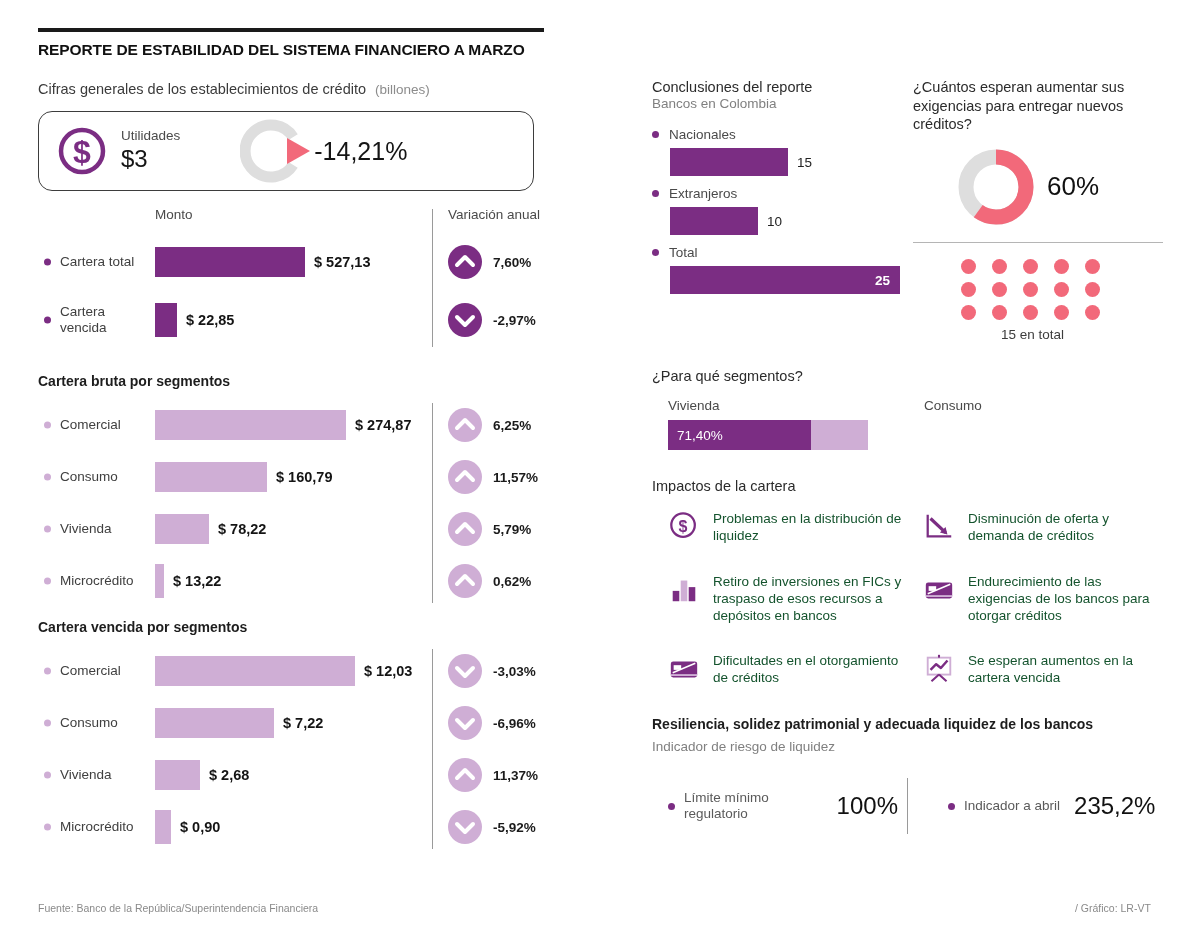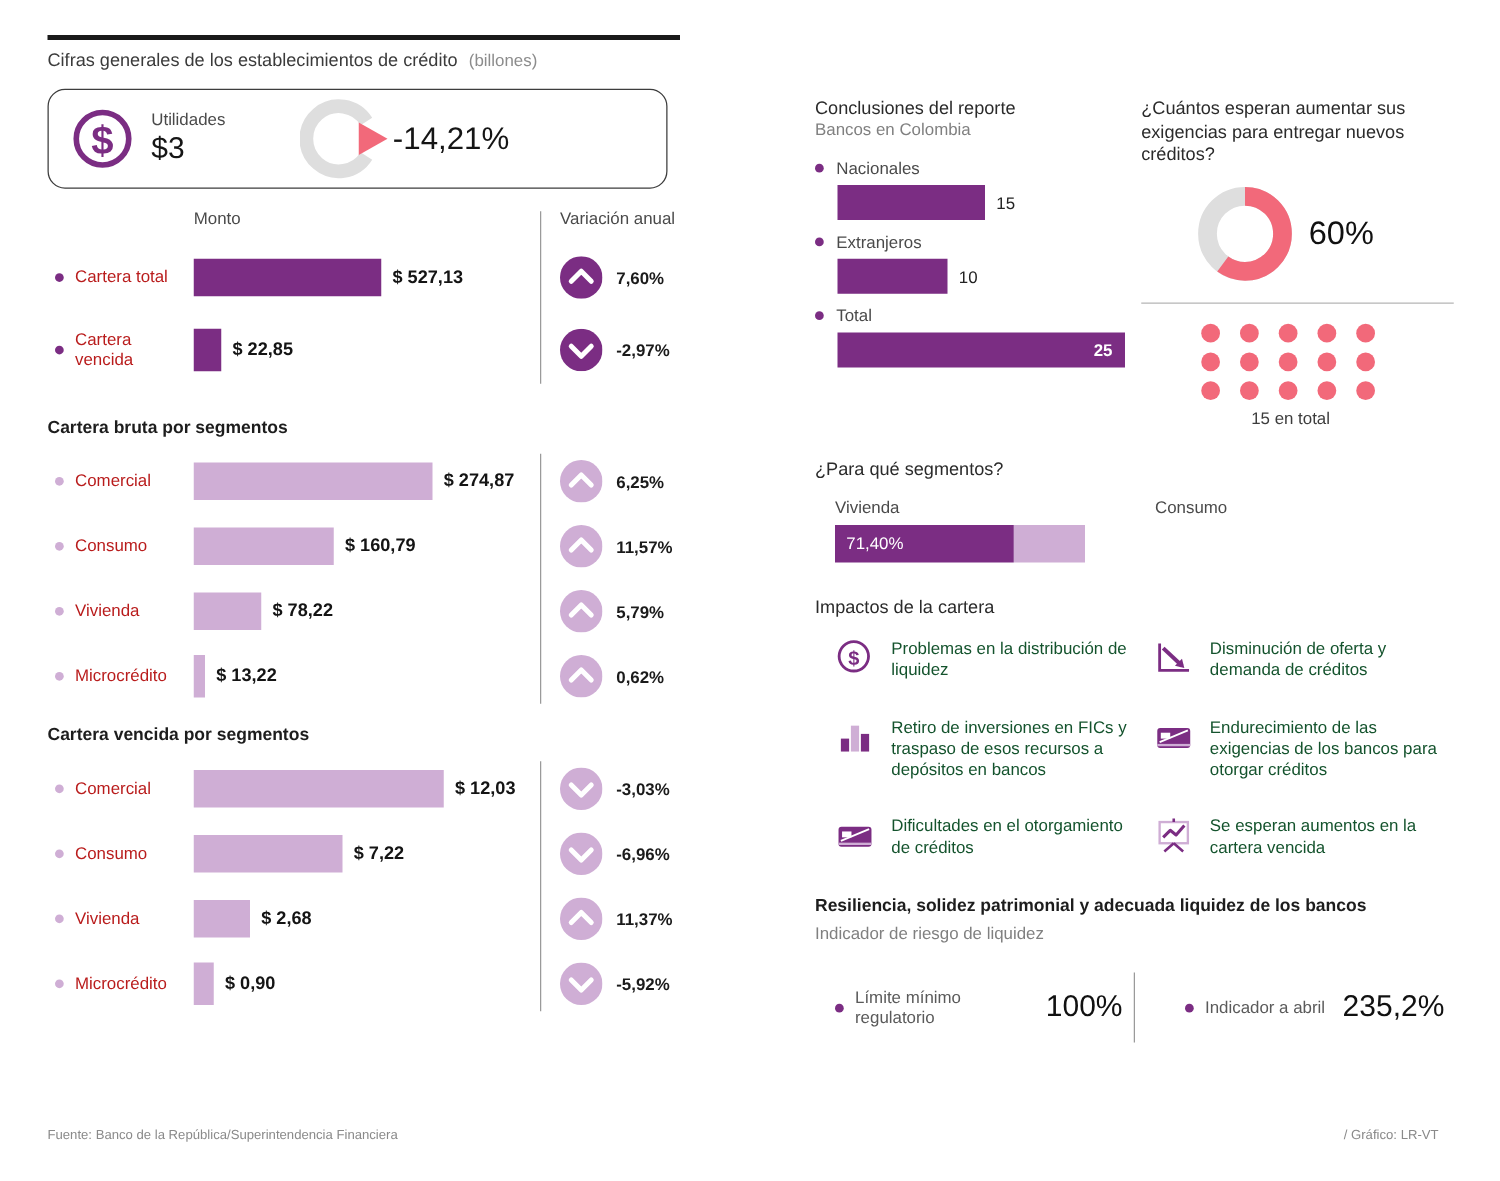--- a/index.html
+++ b/index.html
@@ -48,21 +48,21 @@
   
   .rows{position:relative;}
   .row{position:relative;height:52px;}
   .row.tall{height:58px;}
   .row .bullet{
     position:absolute;left:6px;top:50%;transform:translateY(-50%);
     width:7px;height:7px;border-radius:50%;
   }
   .row .lbl{
     position:absolute;left:22px;top:50%;transform:translateY(-50%);
-    font-size:13.5px;color:#b91c1c;line-height:1.2;width:92px;
+    font-size:13.5px;color:#404040;line-height:1.2;width:92px;
   }
   .row .barzone{position:absolute;left:117px;top:50%;transform:translateY(-50%);
     display:flex;align-items:center;}
   .bar{height:30px;}
   .bar.small{height:34px;}
   .barval{font-size:14.5px;color:#141414;margin-left:9px;font-weight:bold;white-space:nowrap;}
   .row .varzone{position:absolute;left:410px;top:50%;transform:translateY(-50%);
     display:flex;align-items:center;}
   .varpct{font-size:13.5px;color:#1b1b1b;margin-left:11px;font-weight:bold;}
 
@@ -115,20 +115,21 @@
   .footer-cred{position:absolute;left:1075px;top:902px;font-size:10.5px;color:#8a8a8a;}
 </style>
 </head>
 <body>
 
 <div class="page">
 
   <div class="col-left">
 
     <div class="rule-top"></div>
+    <h1 class="main-title">REPORTE DE ESTABILIDAD DEL SISTEMA FINANCIERO A MARZO</h1>
 
     <div style="display:flex;align-items:baseline;">
       <span class="sec-head">Cifras generales de los establecimientos de crédito</span>
       <span class="sec-head muted" style="margin-left:9px;font-size:13.5px;">(billones)</span>
     </div>
 
     <div class="card">
       <div class="dollar-badge">
         <svg viewBox="0 0 50 50" width="50" height="50">
           <circle cx="25" cy="25" r="21" fill="none" stroke="#7B2D83" stroke-width="4.5"></circle>

